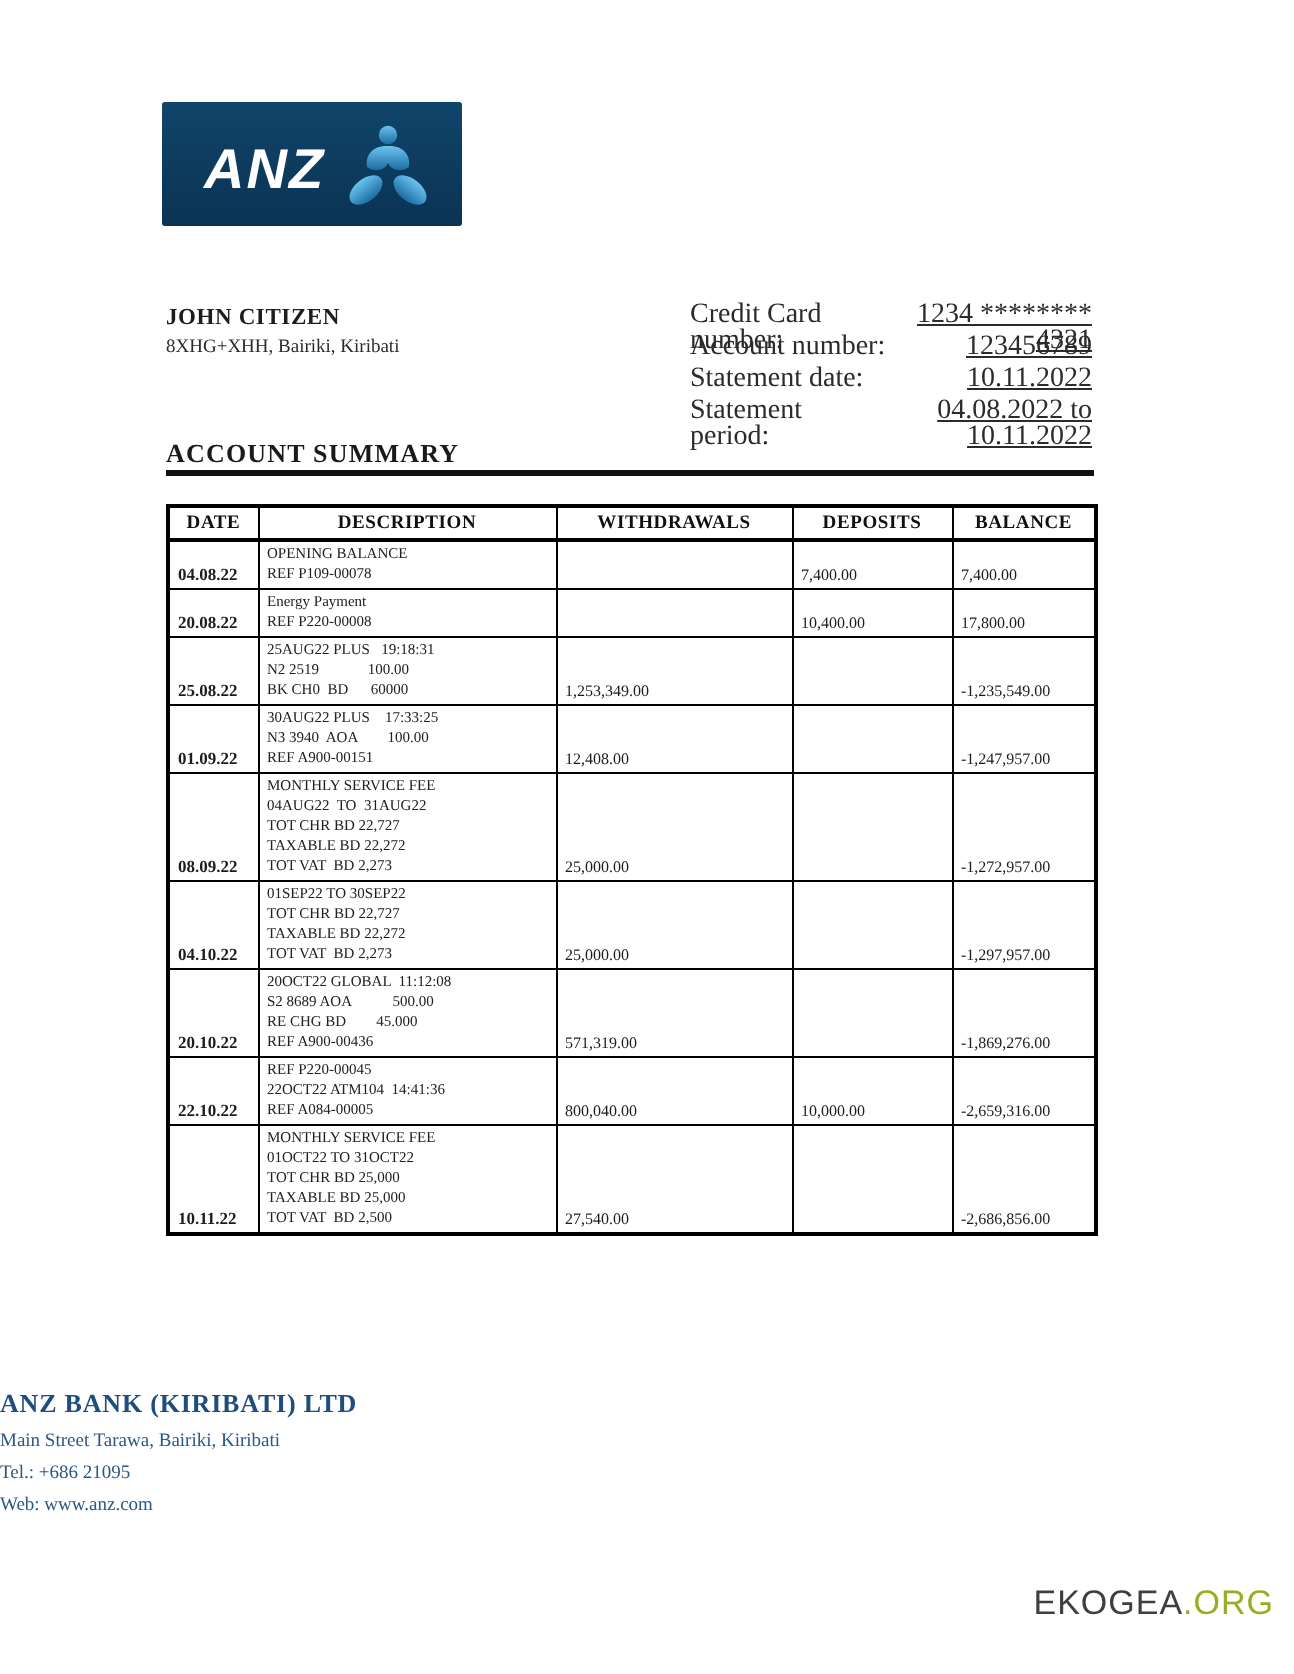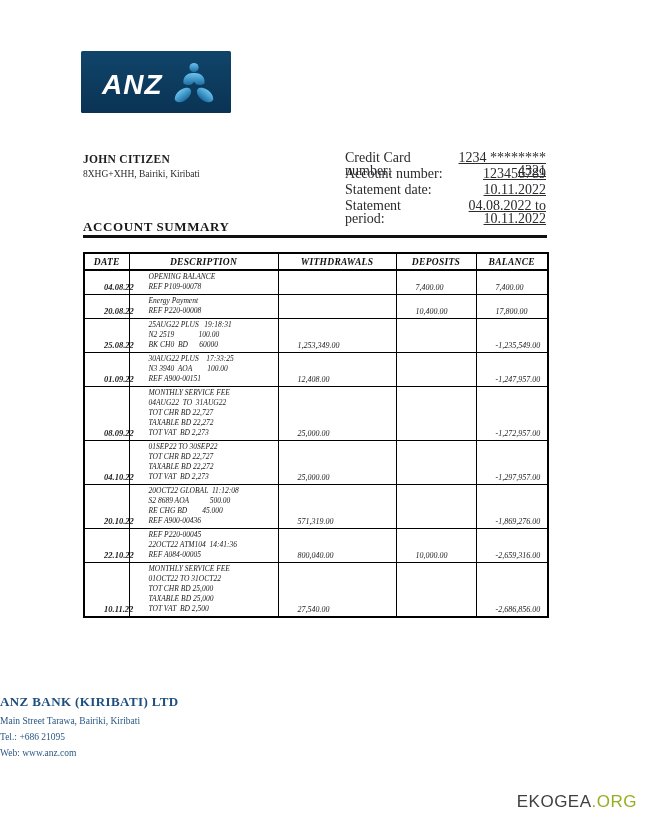--- a/index.html
+++ b/index.html
@@ -16,28 +16,28 @@
   .customer-name { font-weight:bold; font-size:11.5px; letter-spacing:0.3px; }
   .customer-address { font-size:9.5px; margin-top:4px; color:#2b2b2e; }
   .meta { position:absolute; left:345px; top:151px; width:201px; font-size:14px; color:#2b2b2e; }
   .meta-row { display:flex; justify-content:space-between; height:16px; line-height:13px; }
   .meta-label { text-align:left; }
   .meta-value { text-align:right;text-decoration:underline; }
   
   .section-title { position:absolute; left:83px; top:219px; font-size:13px; font-weight:bold; letter-spacing:0.6px; color:#1a1a1c; }
   .section-rule { position:absolute; left:83px; top:235px; width:464px; height:3px; background:#111; }
   
-  table.summary { position:absolute; left:83px; top:252px; width:464px; border-collapse:collapse; table-layout:fixed;font-style:italic; }
+  table.summary { position:absolute; left:83px; top:252px; width:464px; border-collapse:collapse; table-layout:fixed; }
   table.summary, table.summary th, table.summary td { border:1.5px solid #000; }
   table.summary { border-width:2px; }
   table.summary th {
     font-size:9.5px; font-weight:bold; text-align:center; height:17px;
     letter-spacing:0.3px; border-bottom-width:2px; color:#101012;
   }
-  table.summary td { vertical-align:bottom; padding:1px 2px 2px 19px; }
+  table.summary td { vertical-align:bottom; padding:1px 2px 2px 4px; }
   td.c-date { font-weight:bold; font-size:8.5px; padding-left:2px; }
   td.c-desc { vertical-align:top; padding-top:1px; }
   .desc-line { font-size:7.5px; line-height:10px; white-space:pre; color:#202022; }
   td.c-amt { font-size:8px; padding-right:3px; color:#1b1b1d; }
   
   .footer { position:absolute; left:0; top:694px; width:647px; text-align:left; }
   .footer-bank { font-size:13px; font-weight:bold; color:#1d4e7e; letter-spacing:0.4px; }
   .footer-line { font-size:9.5px; color:#2a5783; margin-top:6px; }
   
   .watermark {

